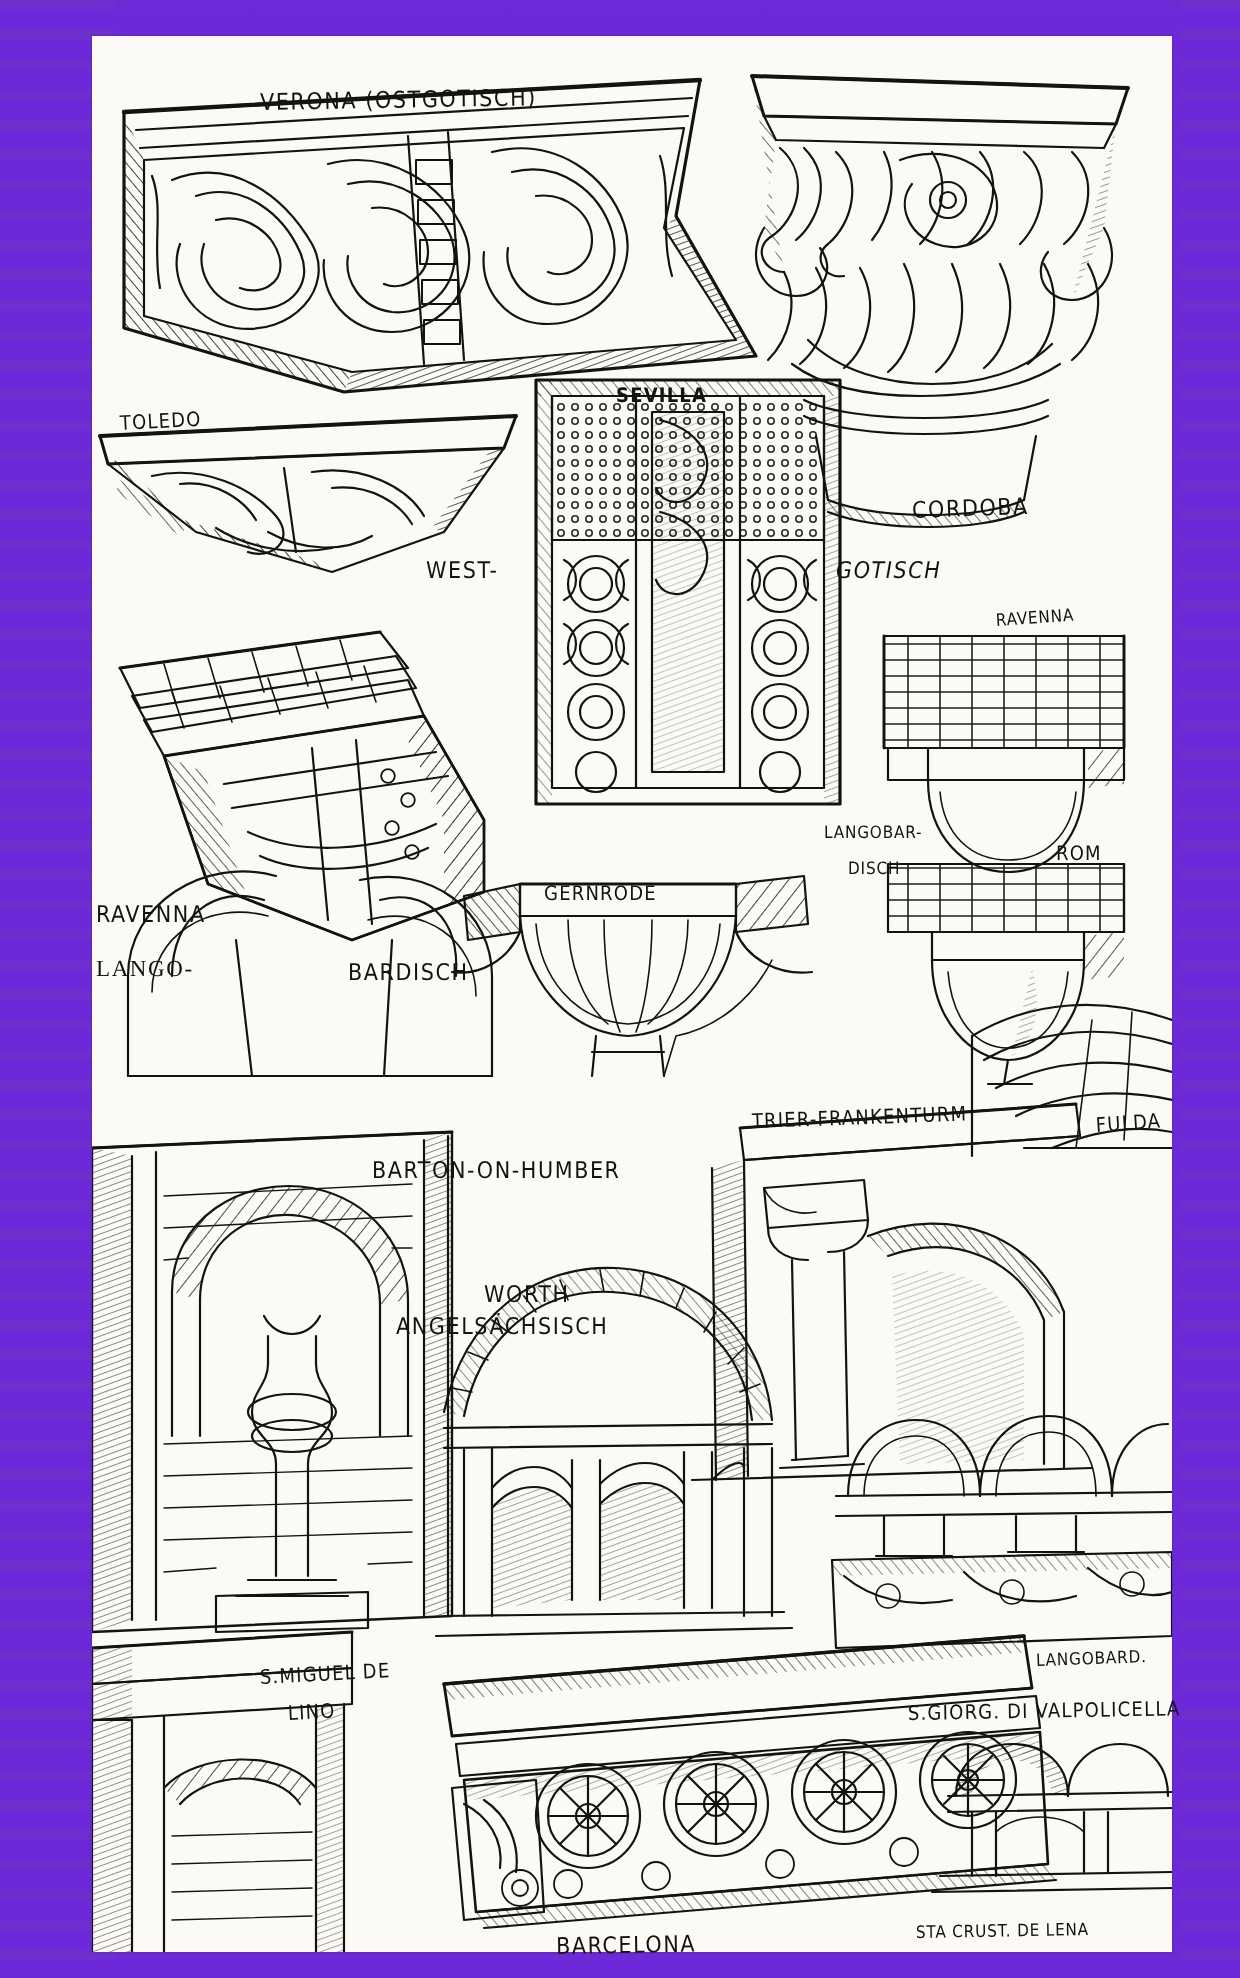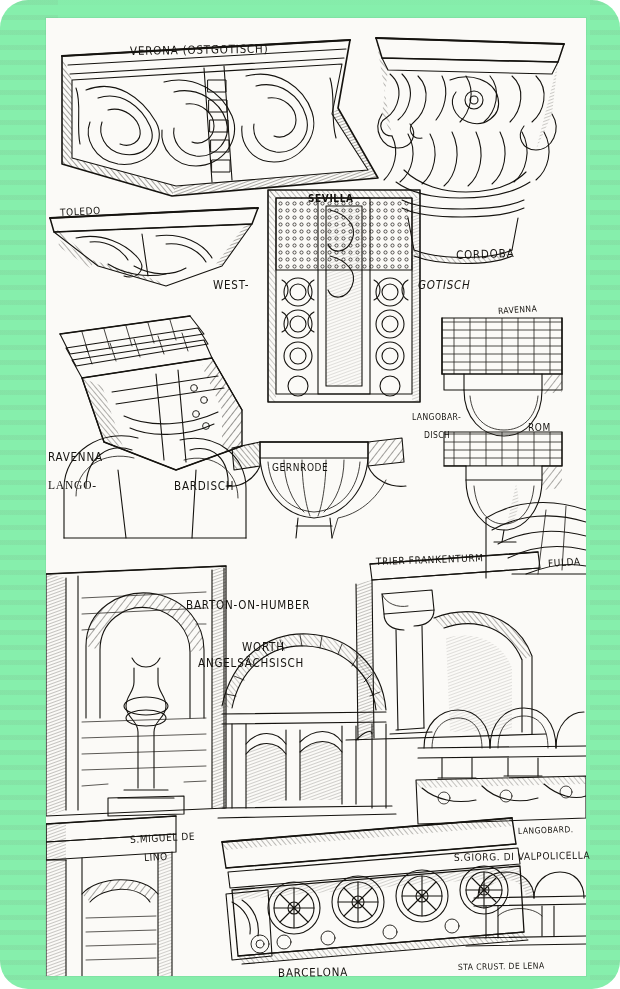--- a/index.html
+++ b/index.html
@@ -5,23 +5,22 @@
   html, body {
     margin: 0;
     padding: 0;
     background: #ffffff;
   }
   #page {
     position: relative;
     width: 620px;
     height: 989px;
     overflow: hidden;
-    background: #86efac;
+    background: #6d28d9;
     font-family: "Liberation Sans", sans-serif;
-    border-radius: 28px;
   }
   
   .page-bleed {
     position: absolute;
     inset: 0;
     background:
       repeating-linear-gradient(
         to bottom,
         rgba(120,115,105,0.13) 0px,
         rgba(120,115,105,0.13) 5px,
@@ -603,27 +602,27 @@
       <div class="cap lg" style="left:84px;  top:26px;  transform:rotate(-1deg)">VERONA (OSTGOTISCH)</div>
       <div class="cap" style="left:262px; top:175px;font-weight:bold;">SEVILLA</div>
       <div class="cap" style="left:14px;  top:189px; transform:rotate(-3deg)">TOLEDO</div>
       <div class="cap lg" style="left:410px; top:230px; transform:rotate(-2deg)">CORDOBA</div>
       <div class="cap lg" style="left:167px; top:260px;">WEST-</div>
       <div class="cap lg" style="left:372px; top:260px;font-style:italic;">GOTISCH</div>
       <div class="cap sm" style="left:452px; top:288px; transform:rotate(-4deg)">RAVENNA</div>
       <div class="cap lg" style="left:2px;   top:432px;">RAVENNA</div>
       <div class="cap lg" style="left:2px;   top:461px;font-family:Liberation Serif, serif;">LANGO-</div>
       <div class="cap lg" style="left:128px; top:461px;">BARDISCH</div>
-      <div class="cap" style="left:226px; top:444px;text-align:right;">GERNRODE</div>
+      <div class="cap" style="left:226px; top:424px;text-align:right;">GERNRODE</div>
       <div class="cap sm" style="left:366px; top:394px;">LANGOBAR-</div>
       <div class="cap sm" style="left:366px; top:412px;margin-left:12px;">DISCH</div>
       <div class="cap" style="left:482px; top:404px;">ROM</div>
       <div class="cap" style="left:330px; top:538px; transform:rotate(-2deg)">TRIER-FRANKENTURM</div>
       <div class="cap" style="left:502px; top:540px; transform:rotate(-4deg)">FULDA</div>
-      <div class="cap lg" style="left:140px; top:560px;margin-top:20px;">BARTON-ON-HUMBER</div>
+      <div class="cap lg" style="left:140px; top:560px;">BARTON-ON-HUMBER</div>
       <div class="cap lg" style="left:152px; top:594px;margin-top:44px;">ANGELSÄCHSISCH</div>
       <div class="cap lg" style="left:196px; top:622px;">WORTH</div>
       <div class="cap" style="left:84px;  top:816px; transform:rotate(-3deg)">S.MIGUEL DE</div>
       <div class="cap" style="left:98px;  top:834px; transform:rotate(-3deg)">LINO</div>
       <div class="cap sm" style="left:472px; top:808px; transform:rotate(-2deg)">LANGOBARD.</div>
       <div class="cap" style="left:408px; top:834px; transform:rotate(-1deg)">S.GIORG. DI VALPOLICELLA</div>
       <div class="cap lg" style="left:232px; top:948px; transform:rotate(-1deg)">BARCELONA</div>
       <div class="cap sm" style="left:412px; top:944px; transform:rotate(-1deg)">STA CRUST. DE LENA</div>
 
     </div>

